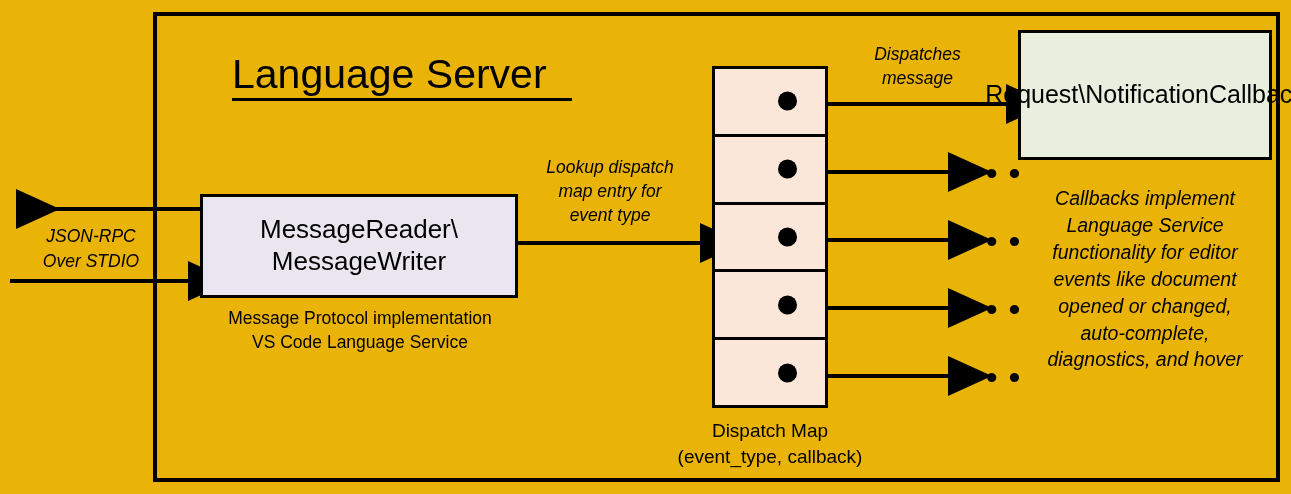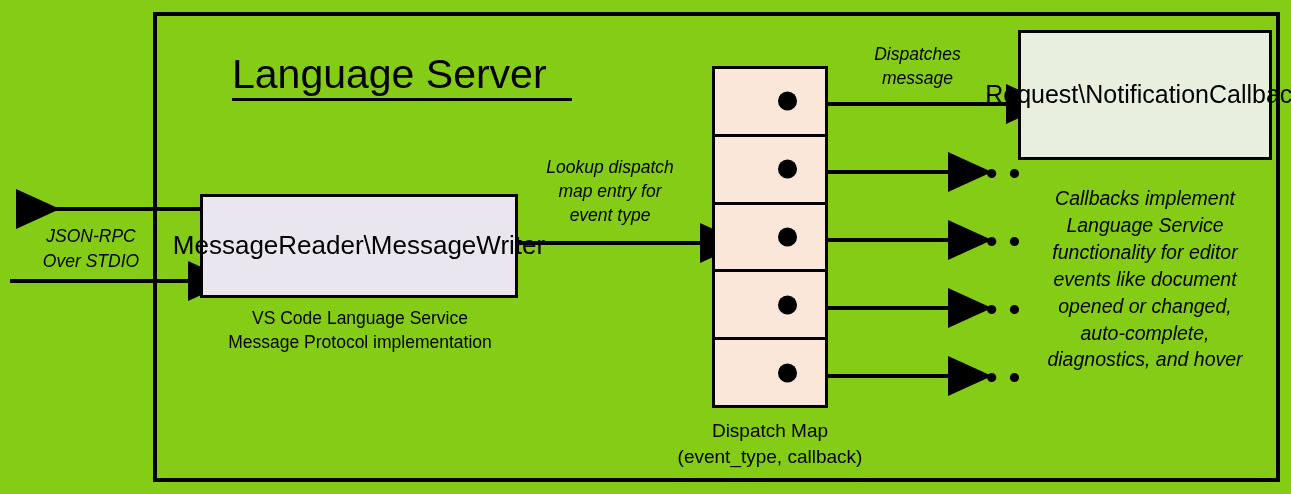--- a/index.html
+++ b/index.html
@@ -1,17 +1,17 @@
 <!DOCTYPE html>
 <html><head>
 <meta charset="utf-8">
 <style>
   html,body{margin:0;padding:0;background:#ffffff;}
   body{font-family:"Liberation Sans","DejaVu Sans",sans-serif;}
-  #stage{position:relative;width:1291px;height:494px;background:#84cc16;overflow:hidden;}
+  #stage{position:relative;width:1291px;height:494px;background:#eab308;overflow:hidden;}
 
   .abs{position:absolute;}
 
   
   #server-border{
     left:153px;top:12px;width:1127px;height:470px;
     border:4px solid #000000;box-sizing:border-box;background:transparent;
   }
 
   
@@ -19,21 +19,21 @@
     left:232px;top:52px;width:340px;
     font-size:41px;color:#000;text-align:left;
     border-bottom:3px solid #000;padding-bottom:2px;line-height:1.08;
     white-space:nowrap;
   }
 
   
   #mrw-box{
     left:200px;top:194px;width:318px;height:104px;
     background:#E9E6EF;border:3px solid #000;box-sizing:border-box;
-    display:flex;flex-direction:row;align-items:center;justify-content:center;
+    display:flex;flex-direction:column;align-items:center;justify-content:center;
     font-size:26px;color:#000;line-height:1.22;text-align:center;
   }
   #mrw-caption{
     left:190px;top:307px;width:340px;text-align:center;
     font-size:17.5px;color:#000;line-height:1.35;
   }
 
   
   #jsonrpc-label{
     left:16px;top:224px;width:150px;text-align:center;
@@ -144,22 +144,22 @@
   <div class="abs" id="jsonrpc-label">
     <div>JSON-RPC</div>
     <div>Over STDIO</div>
   </div>
 
   <div class="abs" id="mrw-box">
     <div>MessageReader\</div>
     <div>MessageWriter</div>
   </div>
   <div class="abs" id="mrw-caption">
+    <div>Message Protocol implementation</div>
     <div>VS Code Language Service</div>
-    <div>Message Protocol implementation</div>
   </div>
 
   <div class="abs" id="dispatches-label">
     <div>Dispatches</div>
     <div>message</div>
   </div>
 
   <div class="abs" id="lookup-label">
     <div>Lookup dispatch</div>
     <div>map entry for</div>

